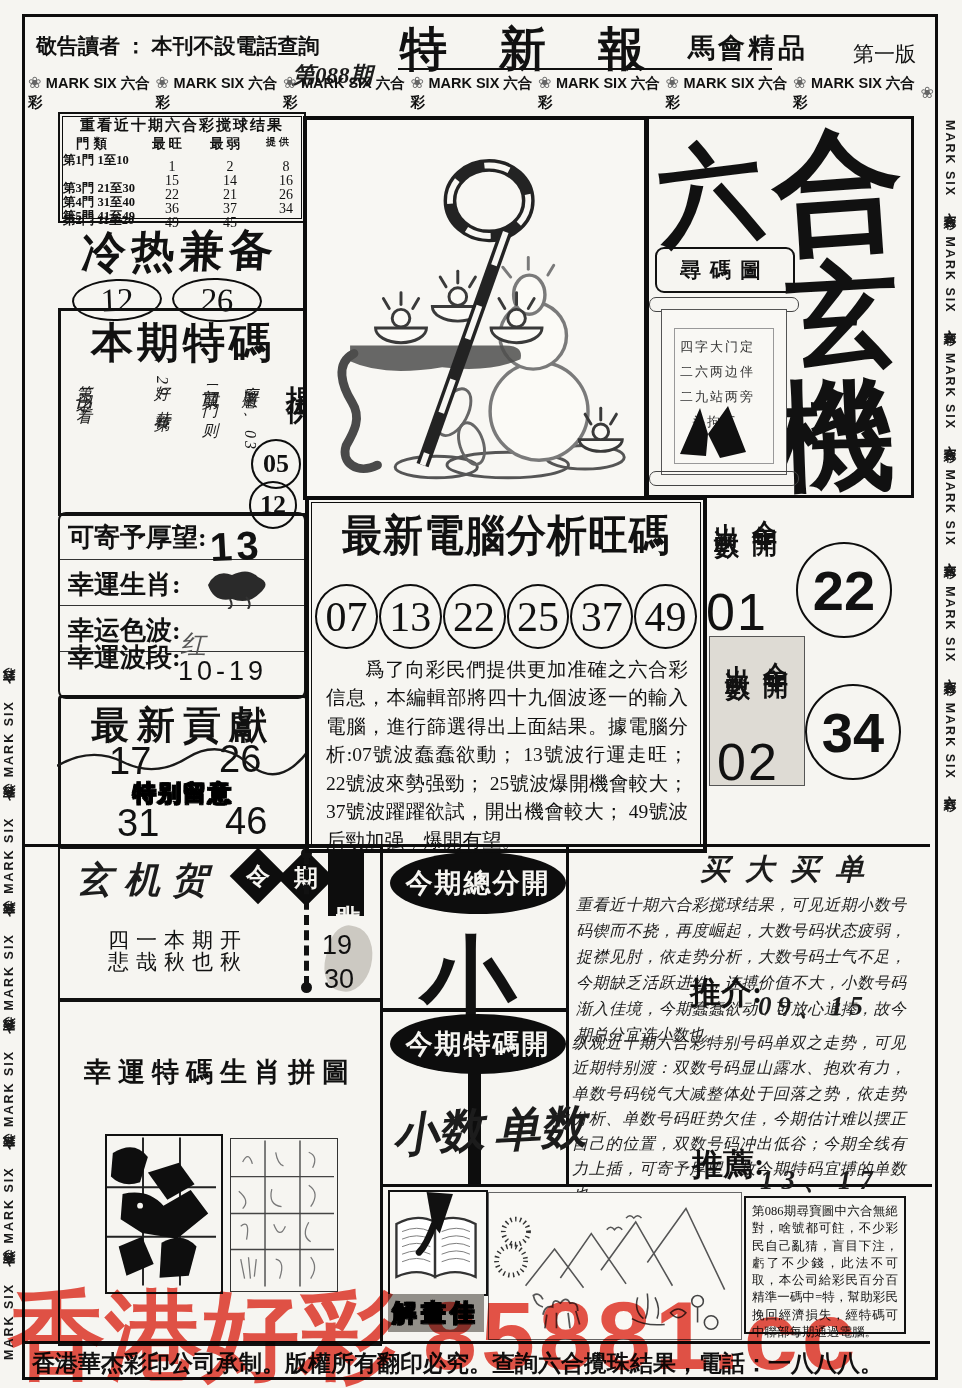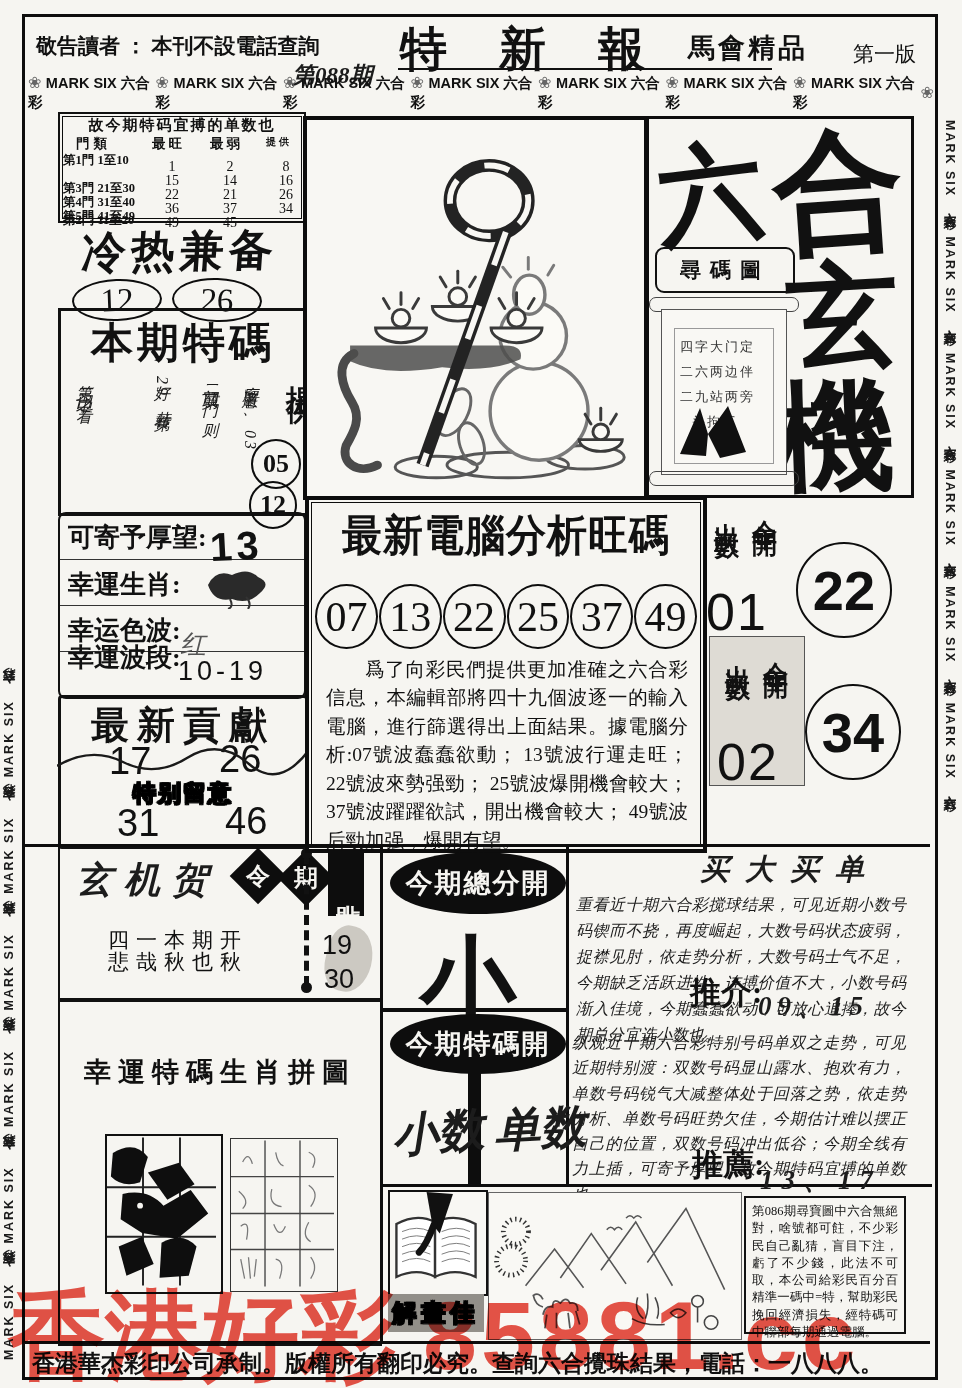--- a/index.html
+++ b/index.html
@@ -47,21 +47,21 @@
     <span><span style="color:#666;">❀</span> <b style="font-size:14.5px;">MARK SIX 六合彩</b></span>
     <span><span style="color:#666;">❀</span> <b style="font-size:14.5px;">MARK SIX 六合彩</b></span>
     <span><span style="color:#666;">❀</span> <b style="font-size:14.5px;">MARK SIX 六合彩</b></span>
     <span><span style="color:#666;">❀</span> <b style="font-size:14.5px;">MARK SIX 六合彩</b></span>
     <span><span style="color:#666;">❀</span> <b style="font-size:14.5px;">MARK SIX 六合彩</b></span>
     <span style="color:#666;">❀</span>
   </div>
 
   <div class="abs" style="left:58px;top:112px;width:244px;height:107px;border:2.5px solid #111;overflow:visible;">
     <div class="inner-line"></div>
-    <div class="abs b9" style="left:0;top:2px;width:100%;text-align:center;font-size:15px;letter-spacing:2px;">故今期特码宜搏的单数也</div>
+    <div class="abs b9" style="left:0;top:2px;width:100%;text-align:center;font-size:15px;letter-spacing:2px;">重看近十期六合彩搅球结果</div>
     <div class="abs b9" style="left:16px;top:21px;font-size:13.5px;letter-spacing:4px;">門類</div>
     <div class="abs b9" style="left:92px;top:21px;font-size:13.5px;letter-spacing:3px;">最旺</div>
     <div class="abs b9" style="left:150px;top:21px;font-size:13.5px;letter-spacing:3px;">最弱</div>
     <div class="abs b9" style="left:206px;top:21px;font-size:10px;letter-spacing:3px;">提供</div>
     <div class="abs b9" style="left:3px;top:38px;font-size:12.5px;">第1門 1至10</div>
     <div class="abs b9" style="left:3px;top:52px;font-size:12.5px;margin-top:46px;">第2門 11至20</div>
     <div class="abs b9" style="left:3px;top:66px;font-size:12.5px;">第3門 21至30</div>
     <div class="abs b9" style="left:3px;top:80px;font-size:12.5px;">第4門 31至40</div>
     <div class="abs b9" style="left:3px;top:94px;font-size:12.5px;">第5門 41至49</div>
     <div class="abs" style="left:92px;top:45px;width:40px;text-align:center;font-size:14px;">1</div>

